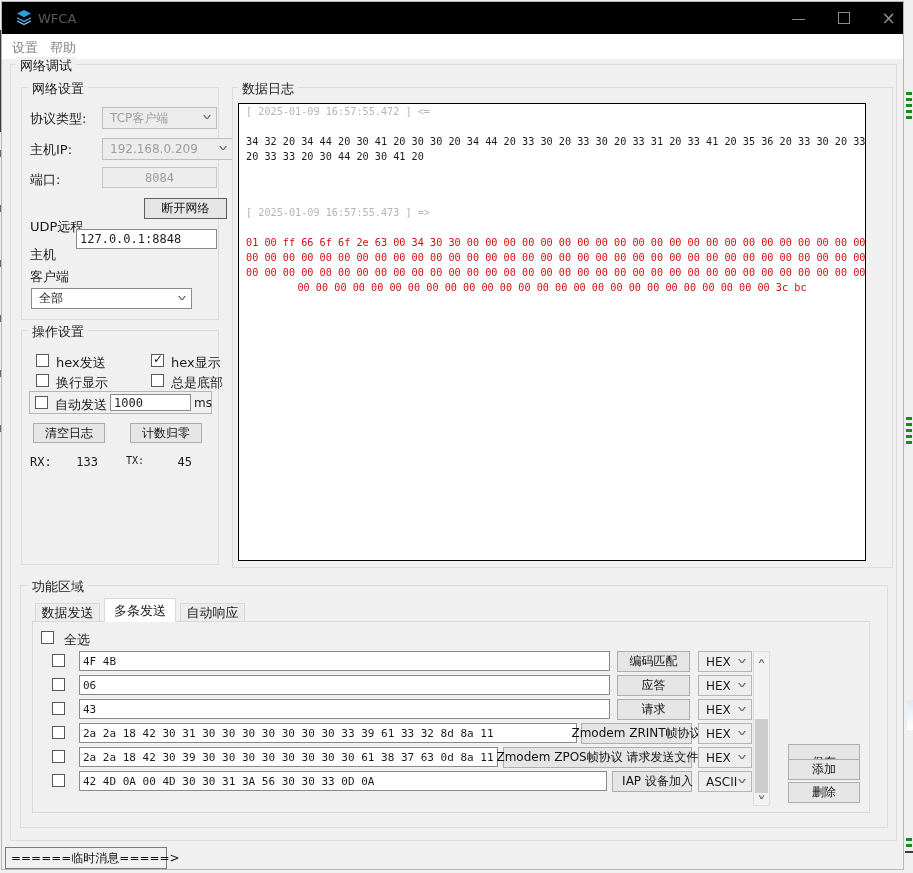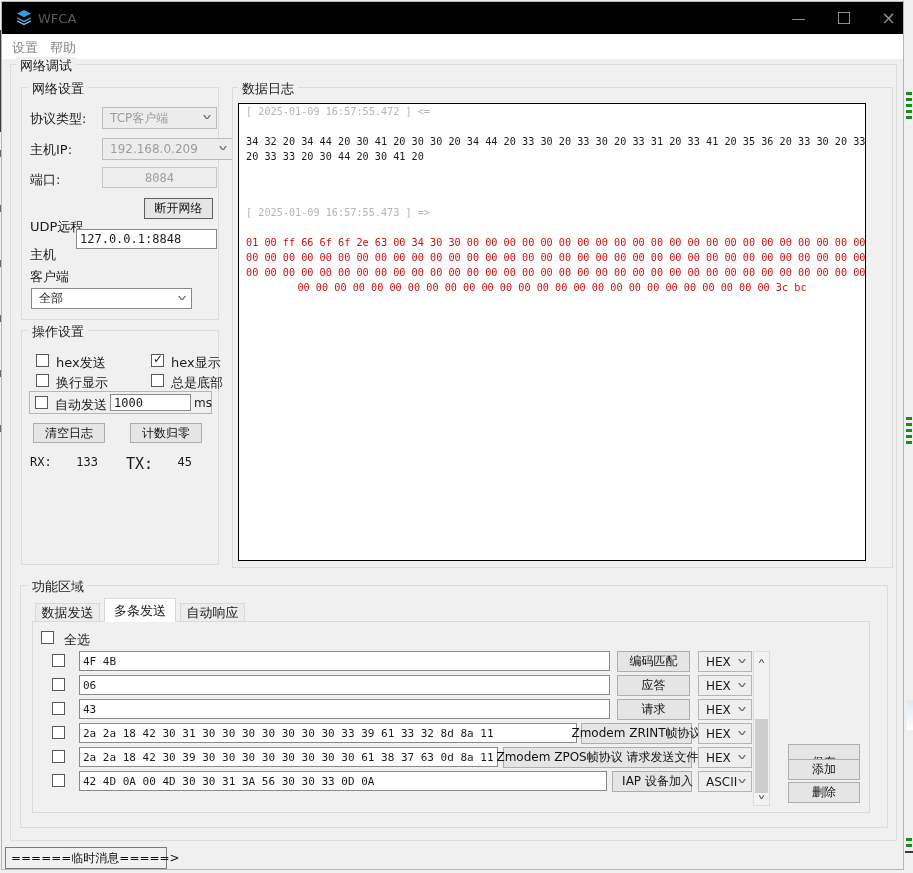--- a/index.html
+++ b/index.html
@@ -108,21 +108,21 @@
 
   <span class="lbl" style="left:30px;top:141px;">主机IP:</span>
   <div class="combo" style="left:102px;top:138px;width:131px;height:22px;">
     <span>192.168.0.209</span>
       <span class="chev">∨</span>
   </div>
 
   <span class="lbl" style="left:30px;top:171px;">端口:</span>
   <input class="tbox disabled" style="left: 102px; top: 167px; width: 115px; height: 21px; text-align: center; font-size: 12px;" readonly="" value="8084">
 
-  <button class="btn primary" style="left:144px;top:198px;width:69px;height:21px;">断开网络</button>
+  <button class="btn primary" style="left:144px;top:198px;width:83px;height:21px;">断开网络</button>
 
   <span class="lbl" style="left:30px;top:218px;">UDP远程</span>
   <span class="lbl" style="left:30px;top:246px;">主机</span>
   <input class="tbox" style="left: 76px; top: 229px; width: 141px; height: 20px; font-size: 12px;" value="127.0.0.1:8848">
 
   <span class="lbl" style="left:30px;top:268px;">客户端</span>
   <div class="combo enabled" style="left:31px;top:288px;width:161px;height:21px;">
     <span>全部</span>
       <span class="chev">∨</span>
   </div>
@@ -143,21 +143,21 @@
   <span class="cb" style="left:35px;top:396px;"></span>
   <span class="lbl" style="left:55px;top:396px;">自动发送</span>
   <input class="tbox" style="left: 110px; top: 394px; width: 81px; height: 17px; font-size: 12px;" value="1000">
   <span class="lbl" style="left:194px;top:396px;font-size:12px;">ms</span>
 
   <button class="btn" style="left:33px;top:423px;width:72px;height:20px;">清空日志</button>
   <button class="btn" style="left:130px;top:423px;width:72px;height:20px;">计数归零</button>
 
   <span class="lbl mono" style="left:30px;top:455px;font-size:12px;">RX:</span>
   <span class="lbl mono" style="left:68px;top:455px;width:30px;text-align:right;font-size:12px;">133</span>
-  <span class="lbl mono" style="left:126px;top:455px;font-size:15px;">TX:</span>
+  <span class="lbl mono" style="left:126px;top:455px;font-size:10px;">TX:</span>
   <span class="lbl mono" style="left:162px;top:455px;width:30px;text-align:right;font-size:12px;">45</span>
 
   <div class="group" style="left:232px;top:87px;width:661px;height:481px;"></div>
   <span class="gtitle" style="left:238px;top:80px;">数据日志</span>
 
   <div class="logarea">
     <div class="logline ts">[ 2025-01-09 16:57:55.472 ] &lt;=</div>
     <div class="sp"></div>
     <div class="logline rx">34 32 20 34 44 20 30 41 20 30 30 20 34 44 20 33 30 20 33 30 20 33 31 20 33 41 20 35 36 20 33 30 20 33 30</div>
     <div class="logline rx">20 33 33 20 30 44 20 30 41 20</div>

